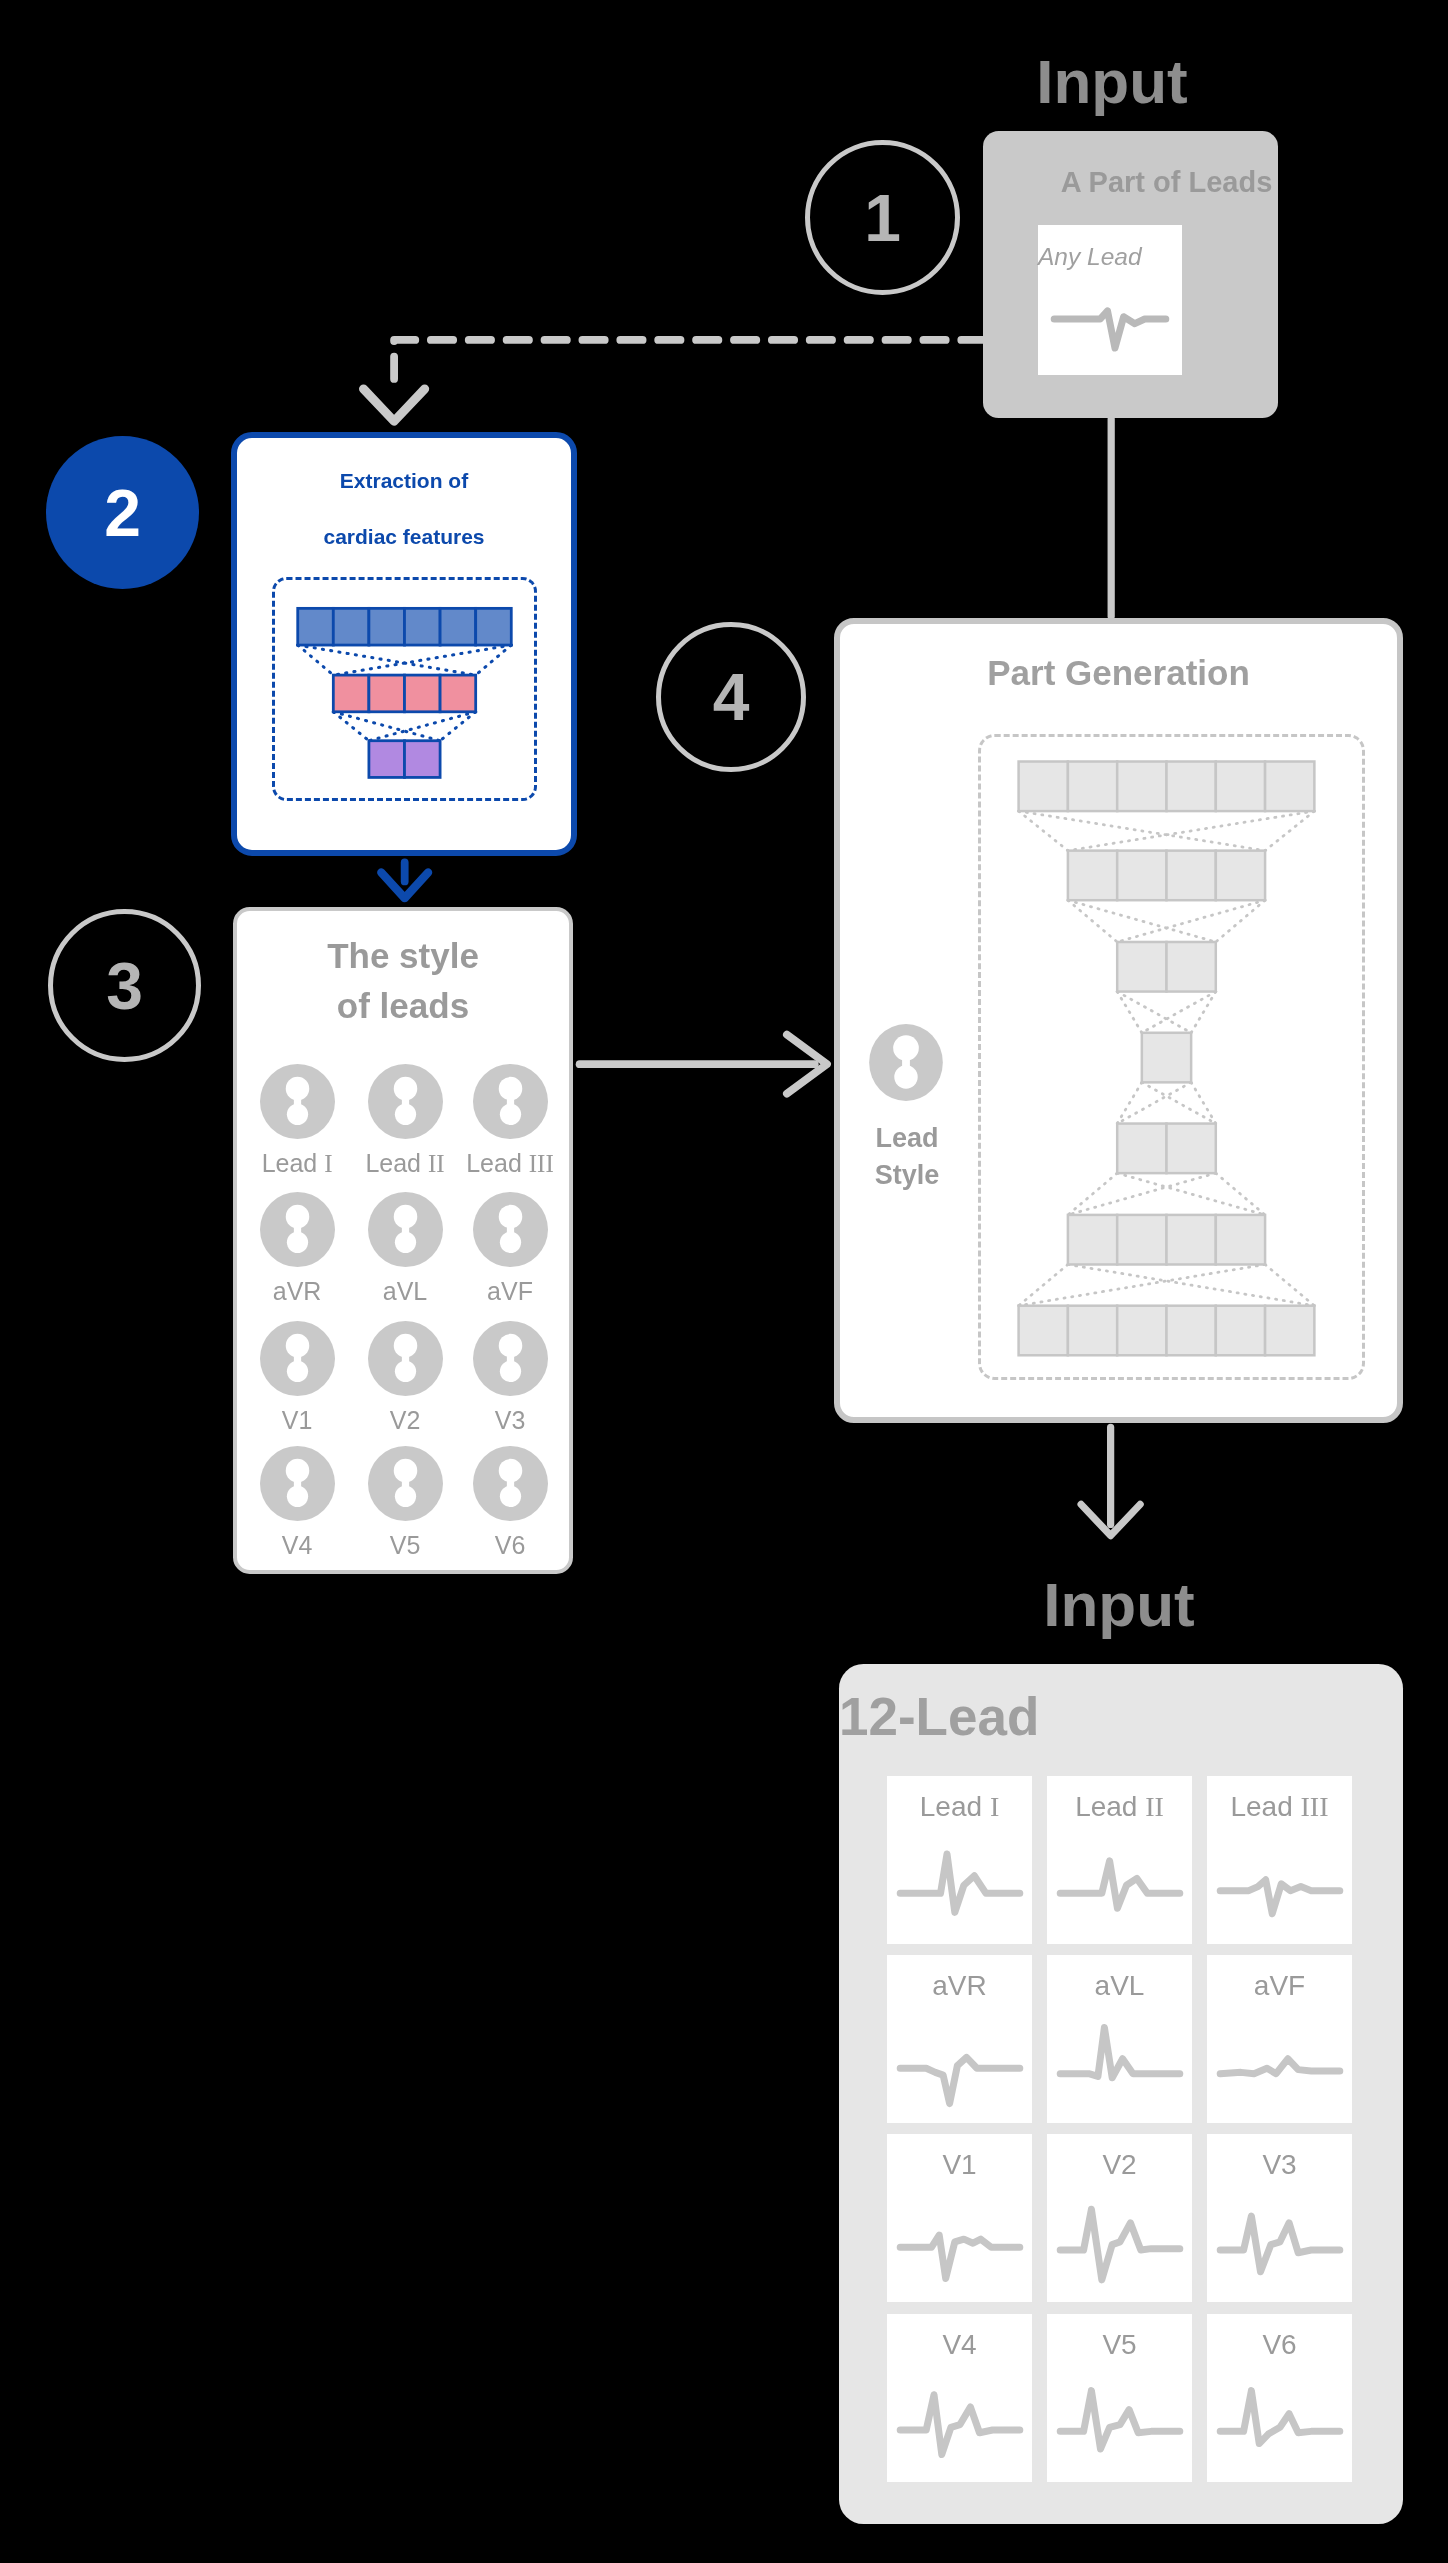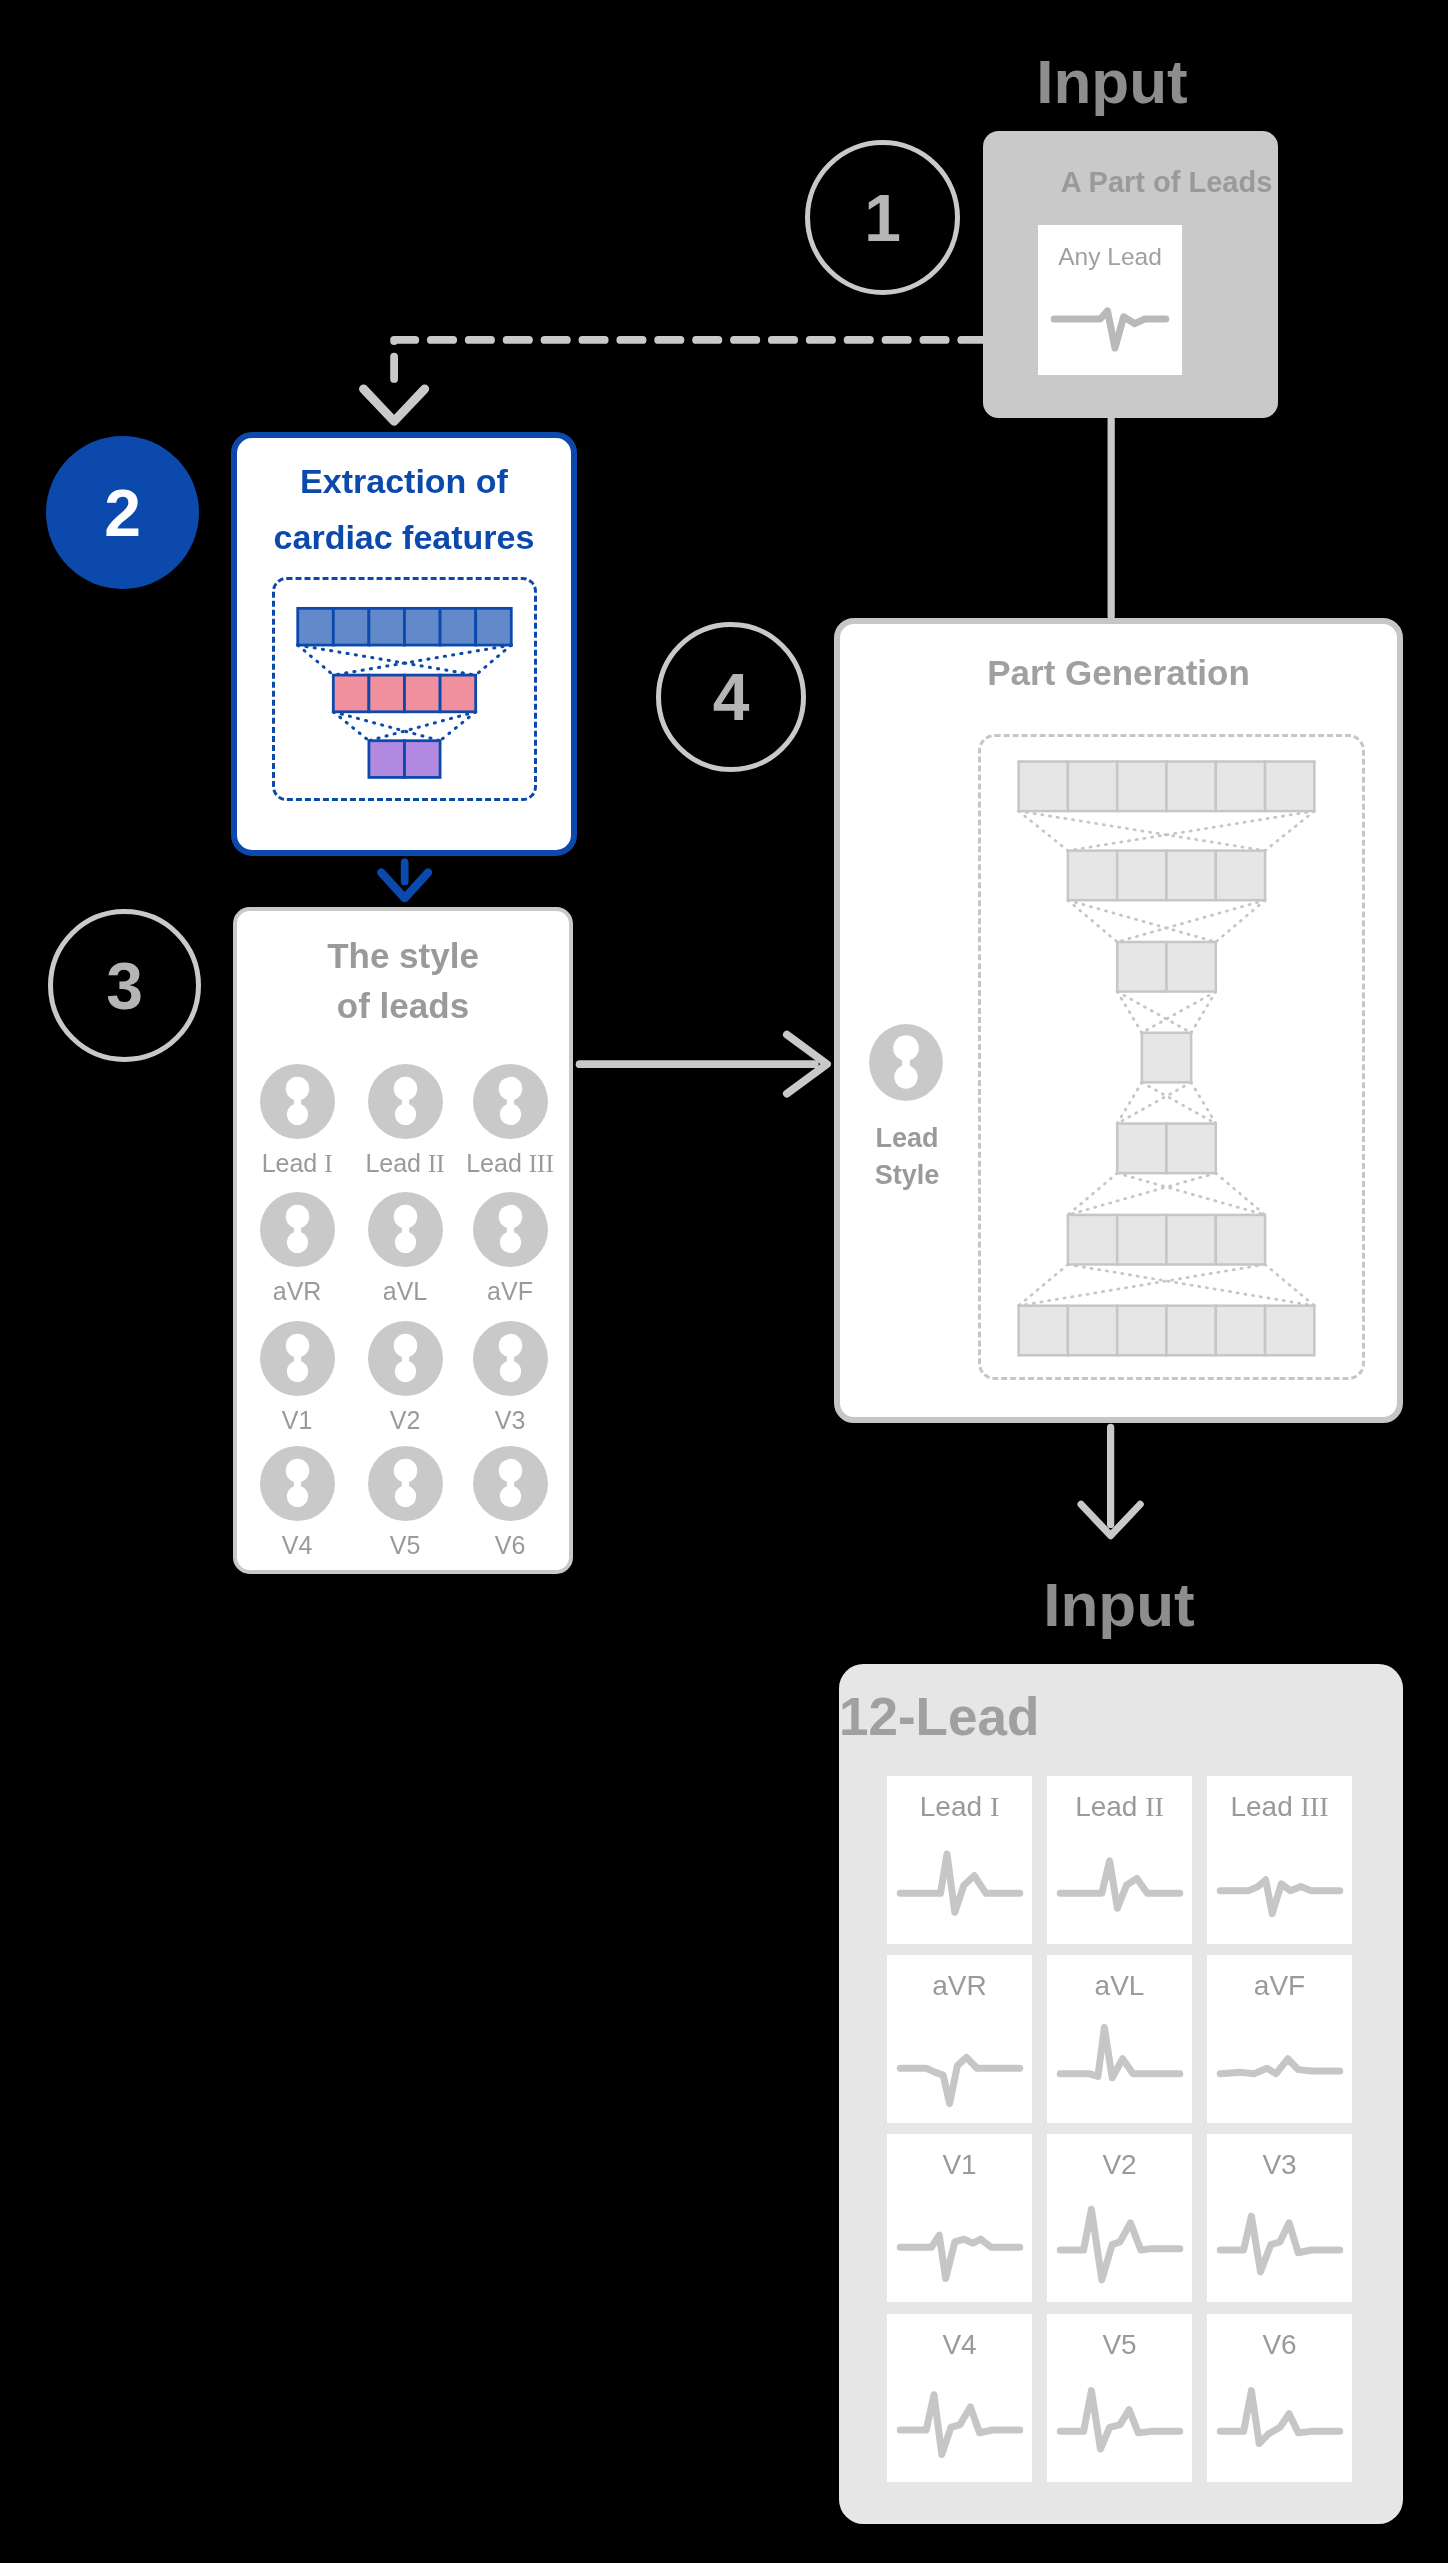--- a/index.html
+++ b/index.html
@@ -21,25 +21,25 @@
     position:absolute;border-radius:50%;
     display:flex;align-items:center;justify-content:center;
     font-weight:bold;font-size:66px;line-height:1;
   }
   .step-outline{border:5px solid var(--gray-box);color:var(--step-number-gray);}
   .step-filled{background:var(--accent-blue);color:#ffffff;}
   
   #input-box{left:983px;top:131px;width:259px;height:287px;background:var(--gray-box);border-radius:15.6px;padding-left:36px;}
   #input-box-title{position:absolute;top:35px;width:100%;text-align:center;font-weight:bold;font-size:29px;color:var(--gray-text);}
   #input-card{position:absolute;left:55px;top:94px;width:144px;height:150px;background:#fff;}
-  #input-card-label{position:absolute;top:18px;width:100%;text-align:center;font-size:24.5px;color:var(--gray-text-light);}
+  #input-card-label{position:absolute;top:18px;width:100%;text-align:left;font-size:24.5px;color:var(--gray-text-light);font-style:italic;}
   #input-card-wave{position:absolute;left:10px;top:57px;width:124px;height:81px;}
   
   #extraction-box{left:231px;top:432px;width:334px;height:412px;background:#fff;border:6.1px solid var(--accent-blue);border-radius:21px;}
-  #extraction-title{position:absolute;top:14.5px;width:100%;text-align:center;font-weight:bold;font-size:34px;line-height:56px;color:var(--accent-blue);}
+  #extraction-title{position:absolute;top:14.5px;width:100%;text-align:center;font-weight:bold;font-size:21px;line-height:56px;color:var(--accent-blue);}
   #extraction-dashed{position:absolute;left:35px;top:139px;width:259px;height:218px;border:3.9px dashed var(--accent-blue);border-radius:14.5px;}
   
   #style-box{left:233px;top:907px;width:332px;height:659px;background:#fff;border:4.5px solid var(--gray-box);border-radius:16.7px;}
   #style-title{position:absolute;top:20px;width:100%;text-align:center;font-weight:bold;font-size:35px;line-height:50px;color:var(--gray-text);}
   .lead-item{position:absolute;width:108px;text-align:center;}
   .lead-item .icon-wrap{display:block;margin:0 auto;width:75px;height:75px;}
   .lead-item .lead-label{margin-top:10px;font-size:25px;color:var(--gray-text);}
   
   #generation-box{left:834px;top:618px;width:557px;height:793px;background:#fff;border:6.7px solid var(--gray-border);border-radius:20px;}
   #generation-title{position:absolute;top:29px;width:100%;text-align:center;font-weight:bold;font-size:35px;color:var(--gray-text-light);}

